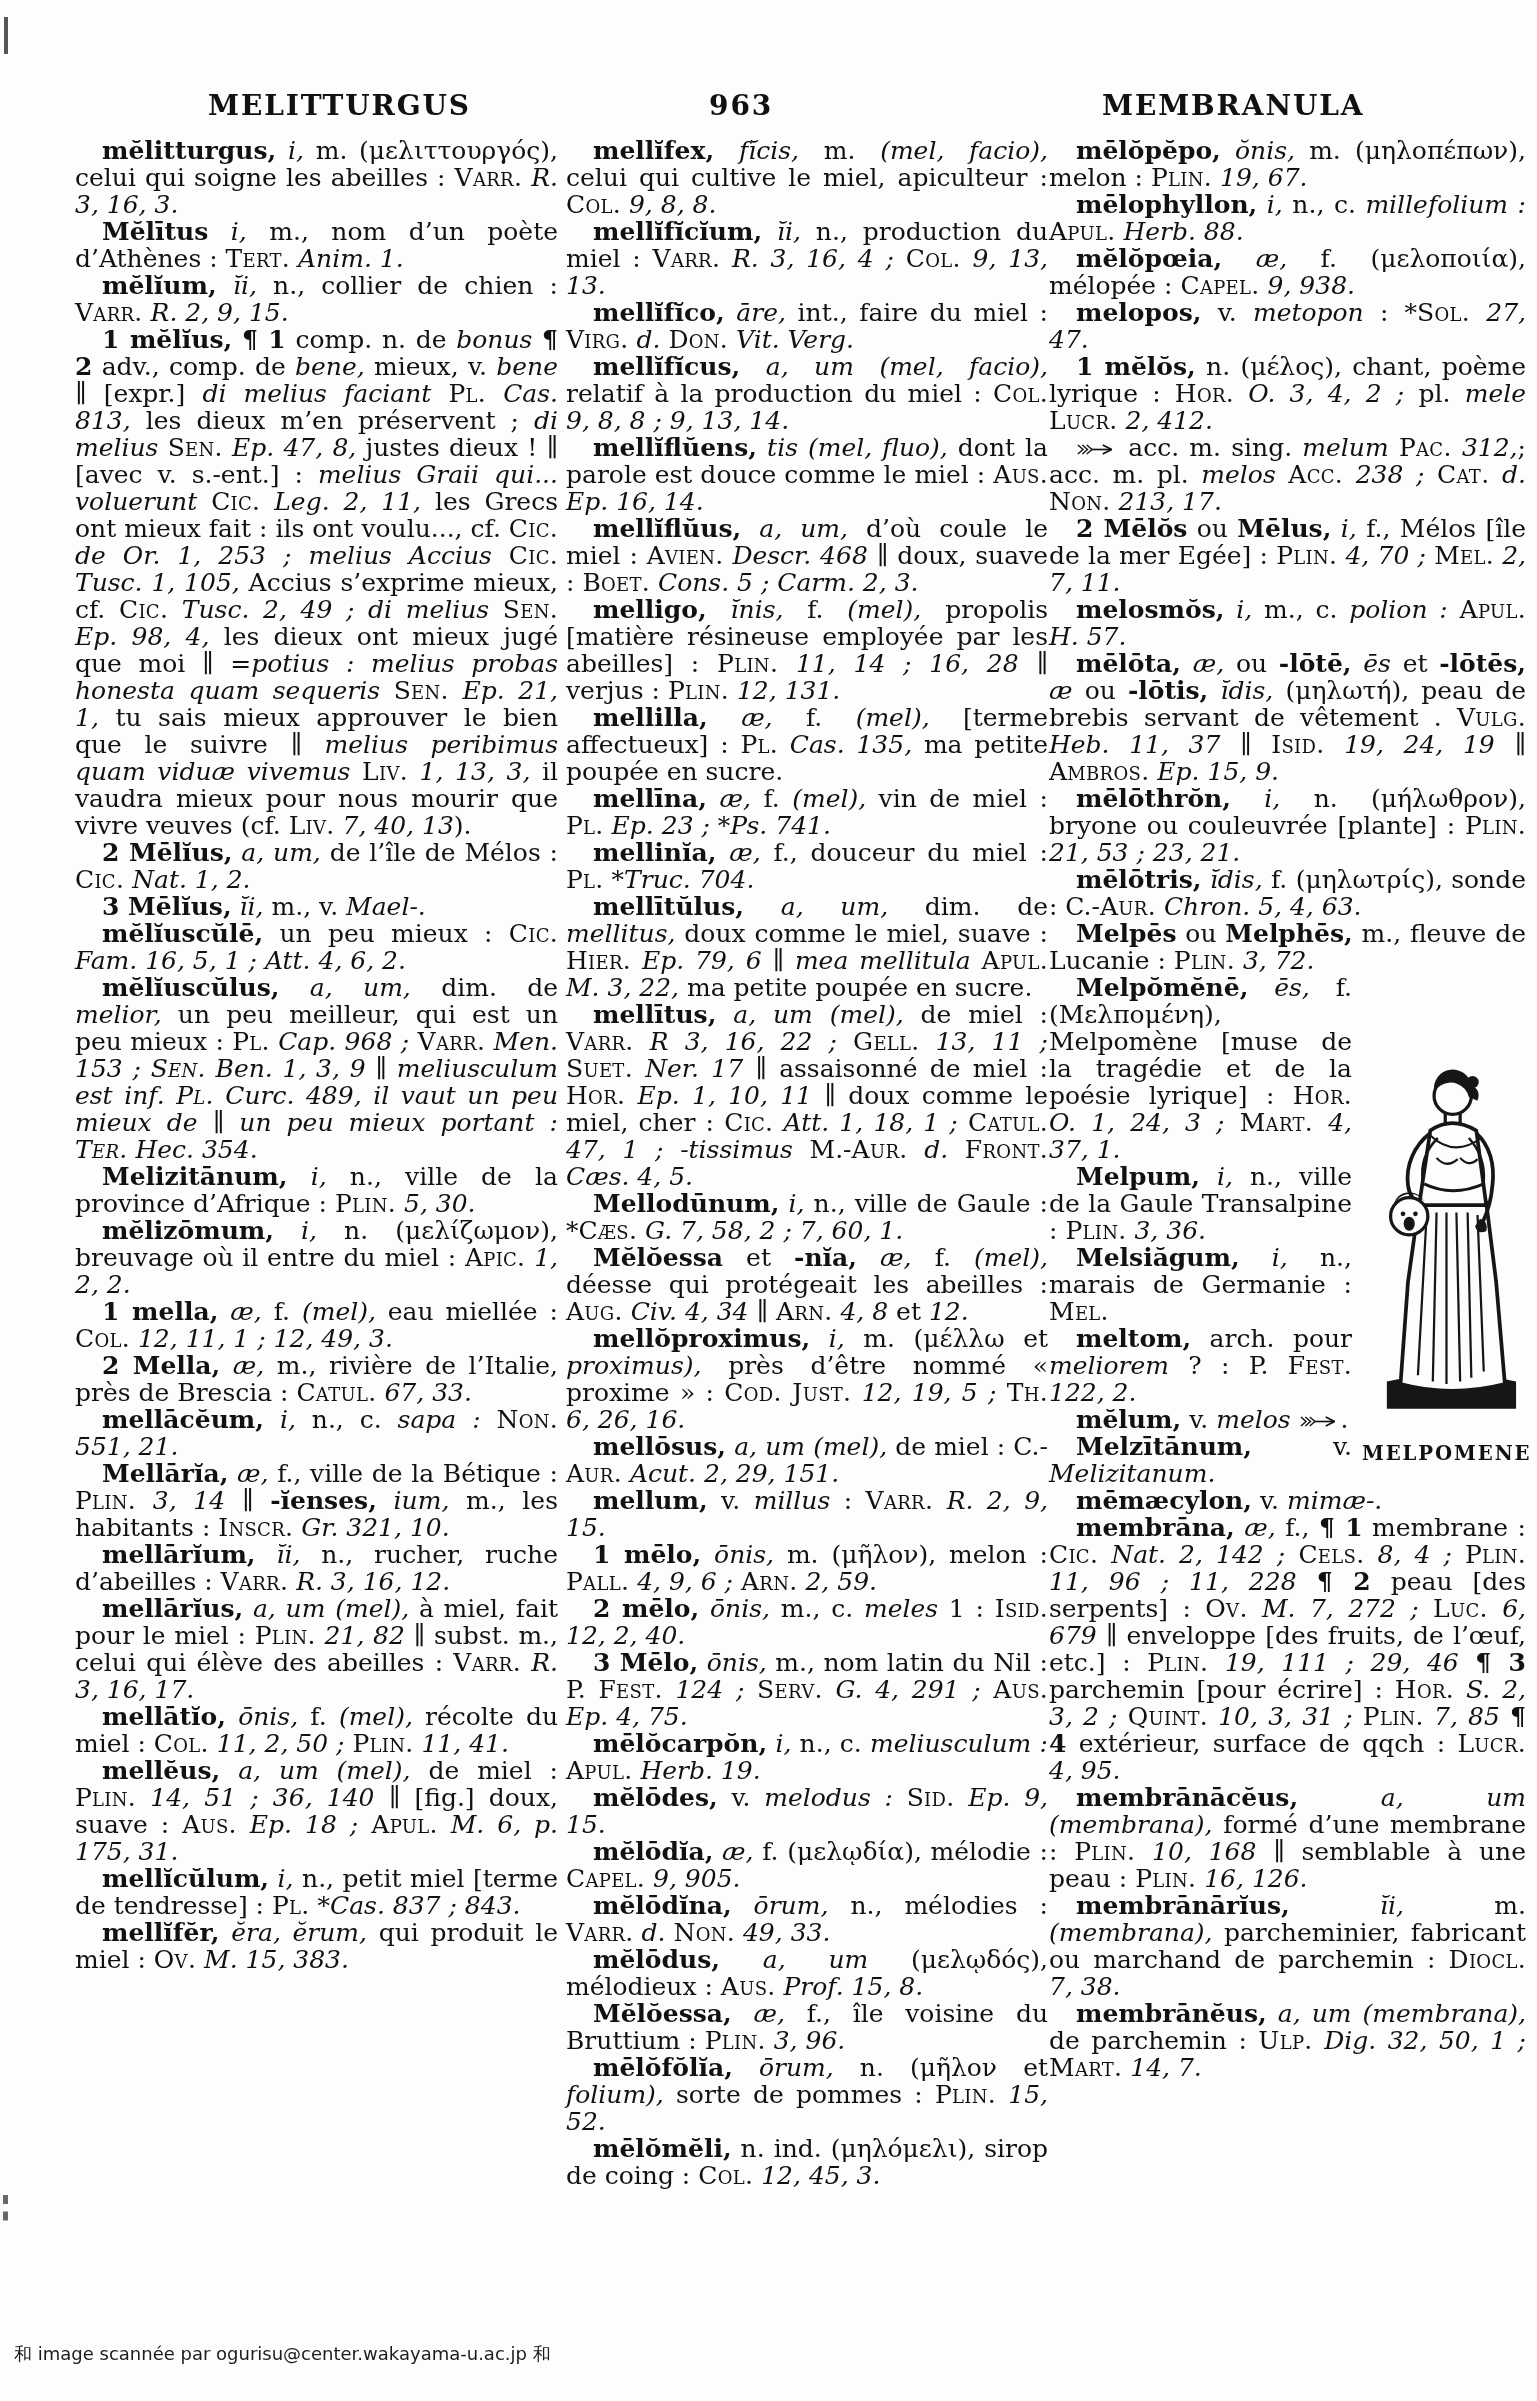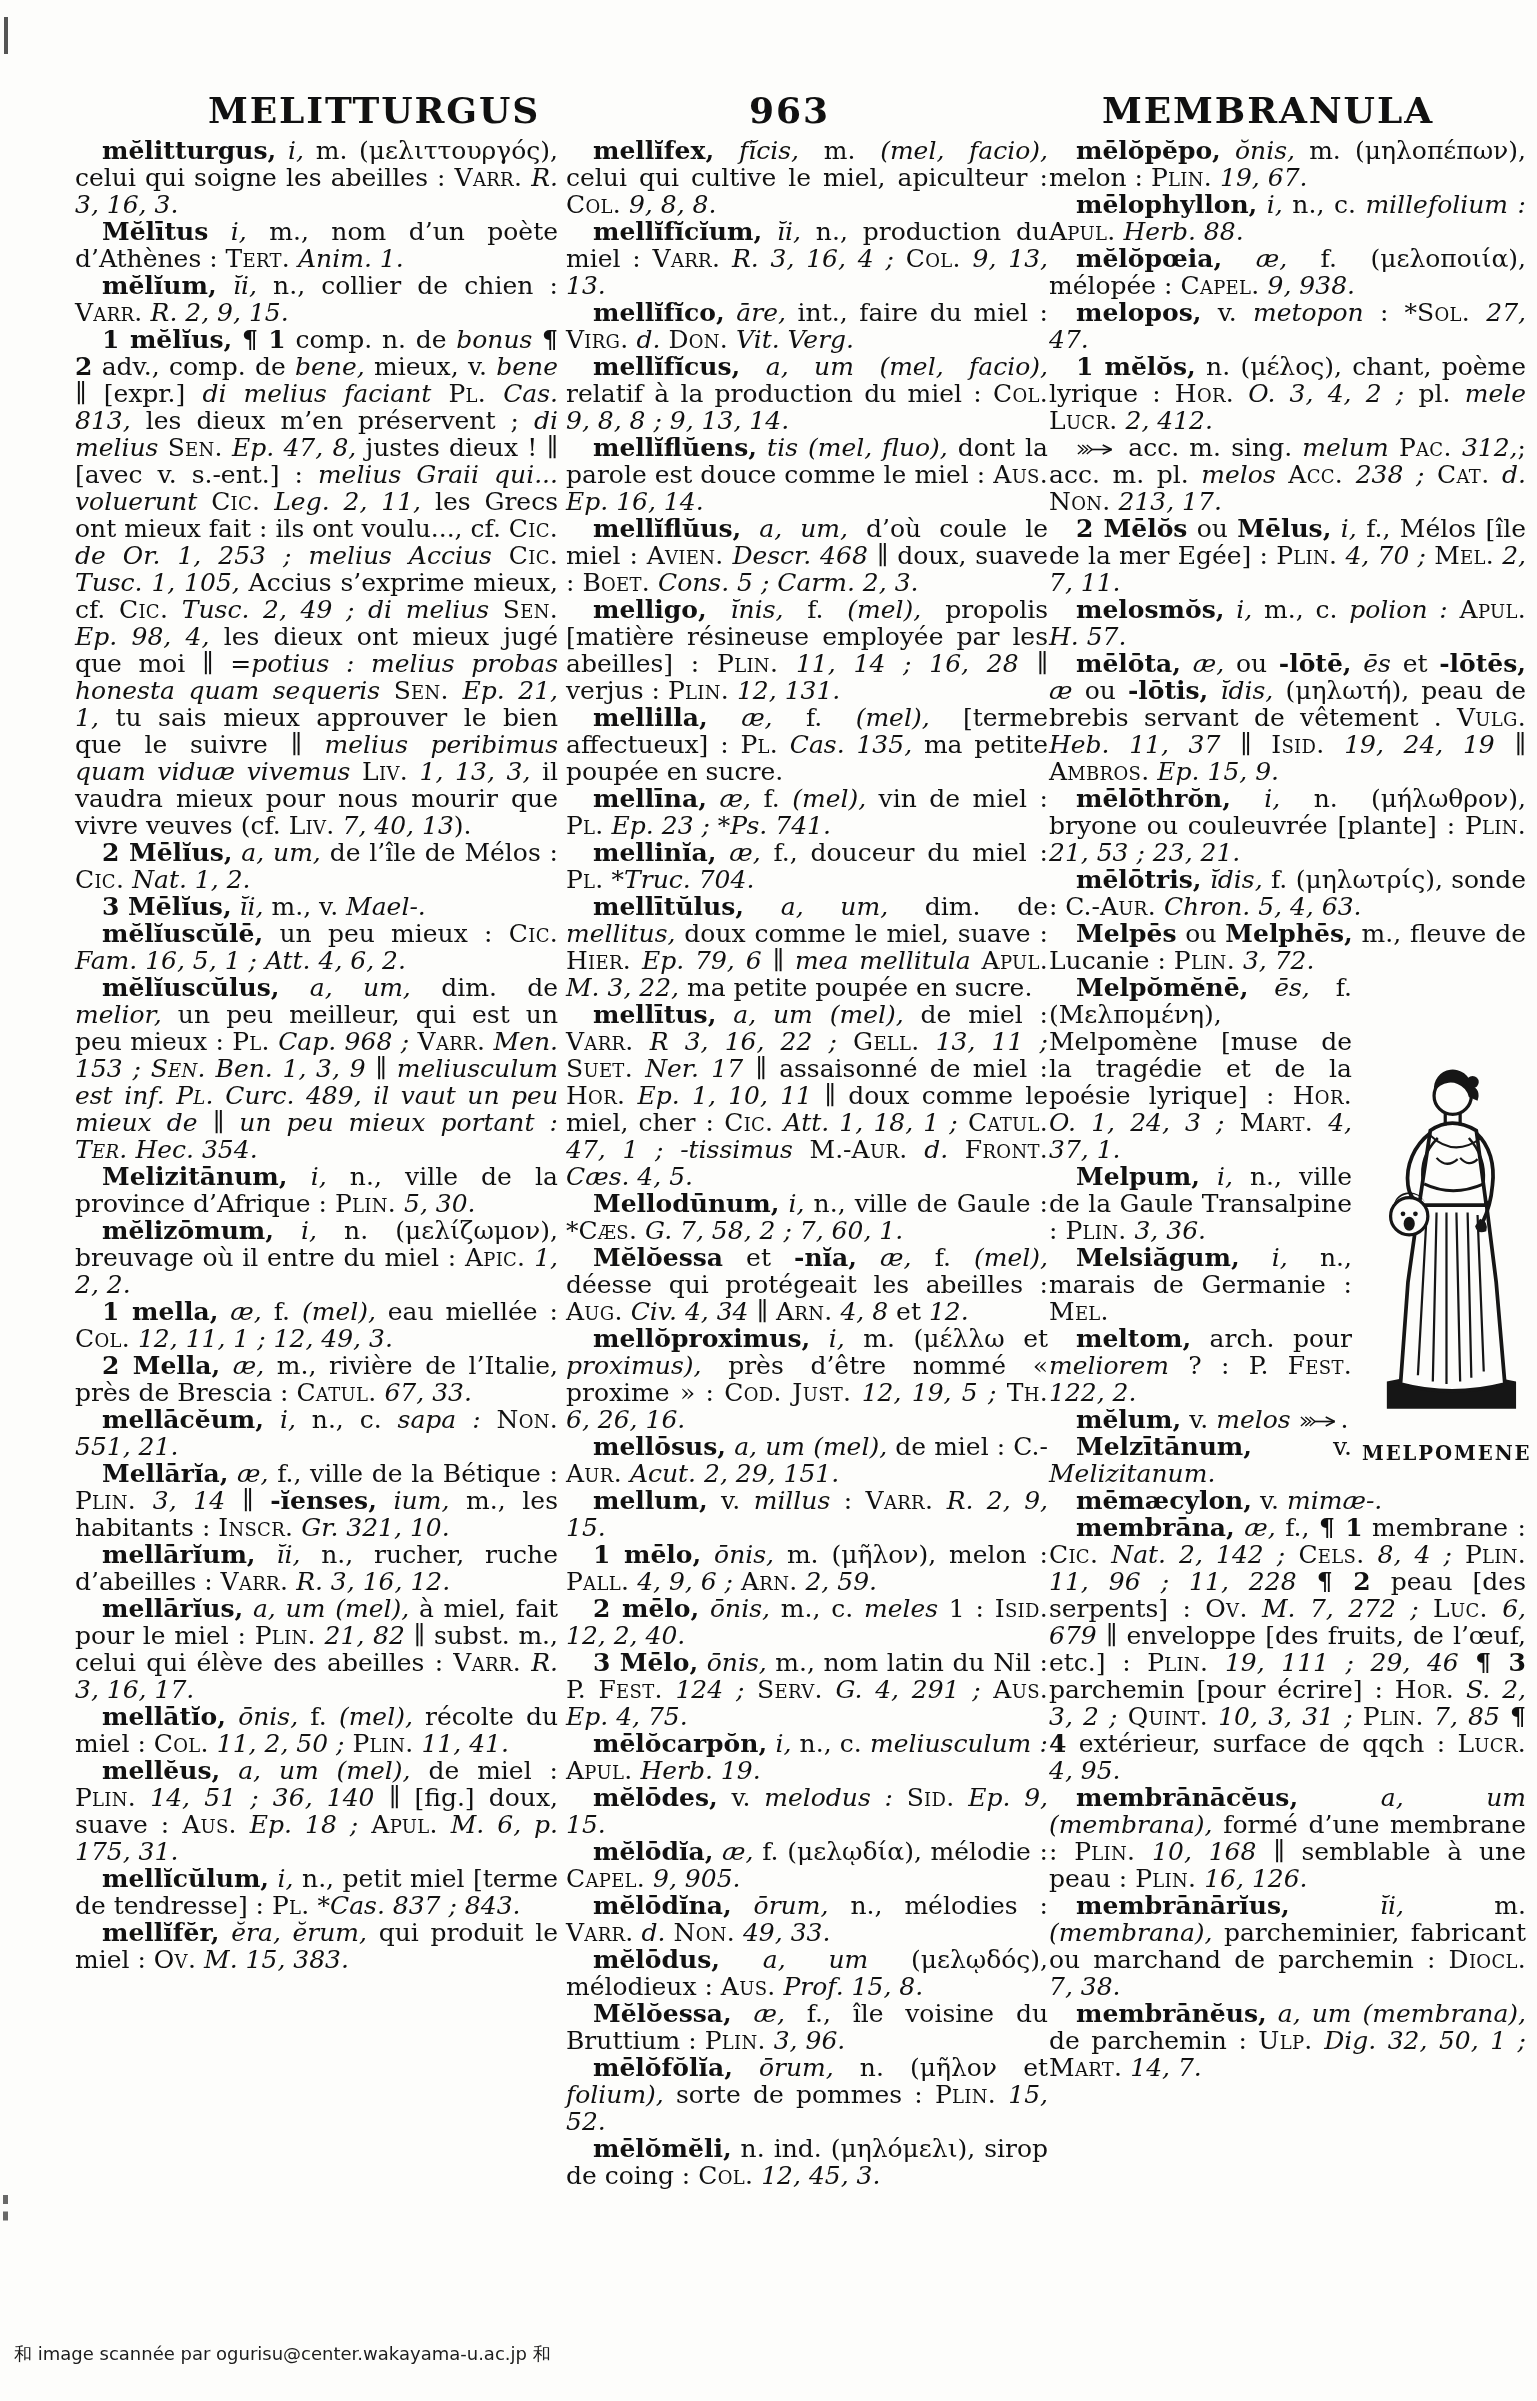--- a/index.html
+++ b/index.html
@@ -1,22 +1,22 @@
 <!DOCTYPE html>
 <html style="font-size:10px"><head>
 <meta charset="utf-8">
 <style>
   html,body{margin:0;padding:0;background:#e9e9e6;}
   .page{position:relative;width:1537px;height:2401px;background:#fdfdfb;color:#111;
         font-family:"DejaVu Serif", serif;overflow:hidden;}
   
   .running-head{position:absolute;top:89px;left:0;width:100%;height:44px;
-        font-weight:700;font-size:36px;letter-spacing:1.9px;text-align:right;}
+        font-weight:700;font-size:28px;letter-spacing:1.9px;text-align:right;}
   .rh-left{position:absolute;left:208px;top:0;}
-  .rh-center{position:absolute;left:749px;top:0;}
+  .rh-center{position:absolute;left:709px;top:0;}
   .rh-right{position:absolute;left:1102px;top:0;}
   
   .col{position:absolute;top:137px;text-align:justify;font-size:25px;line-height:27px;}
   .col-1{left:75px;width:483px;}
   .col-2{left:566px;width:482px;}
   .col-3{left:1049px;width:477px;}
   p.entry{margin:0;text-indent:27px;}
   p.entry b{font-weight:700;}
   p.entry i{font-style:italic;}
   c{font-variant:small-caps;letter-spacing:0.3px;}

